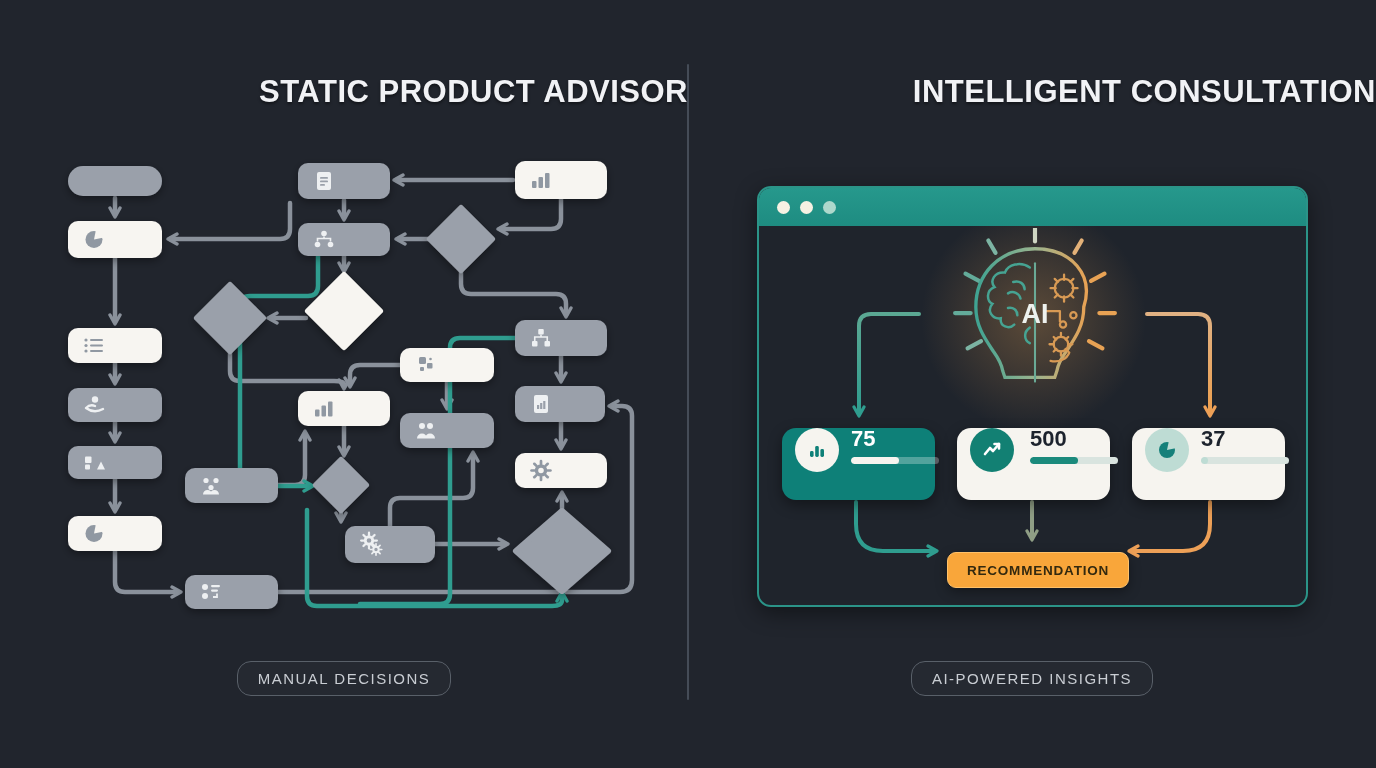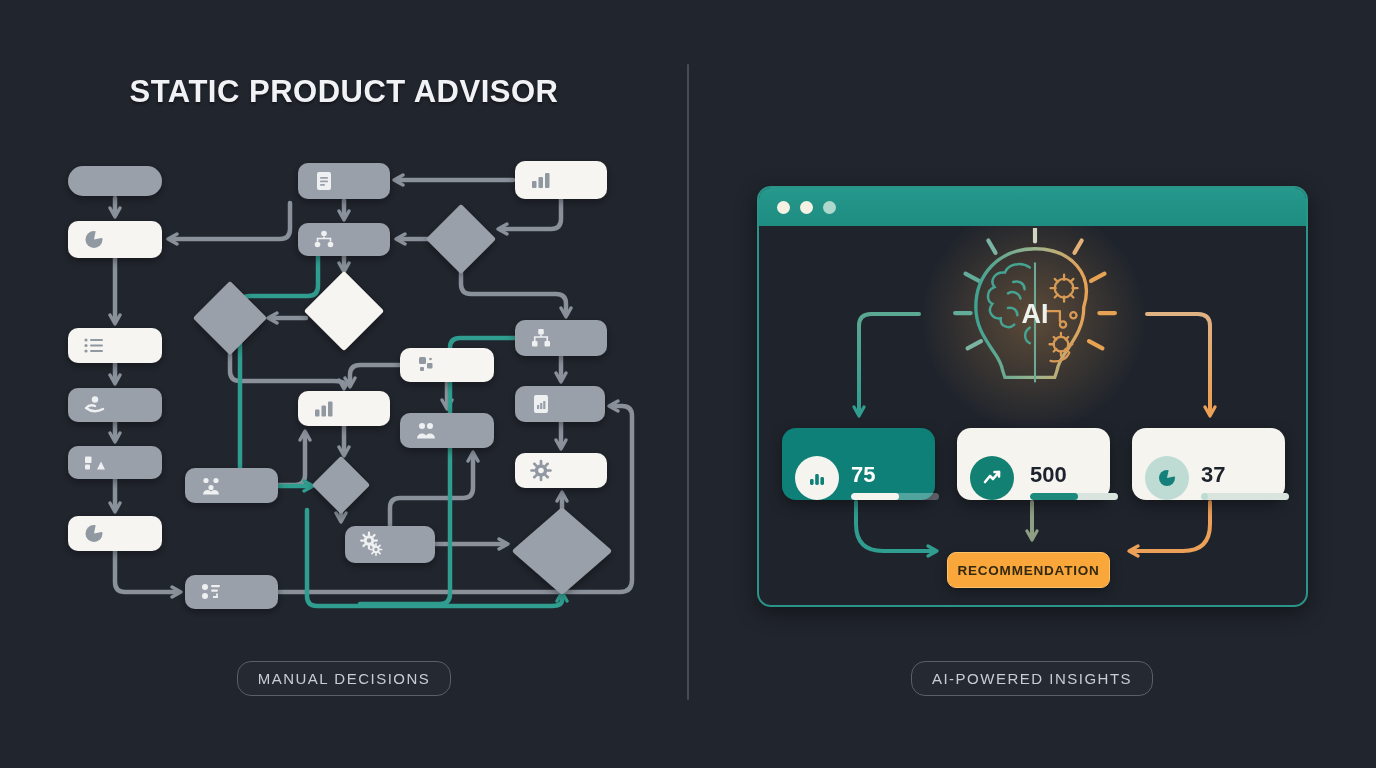--- a/index.html
+++ b/index.html
@@ -6,21 +6,21 @@
   body{
     width:1376px;height:768px;position:relative;overflow:hidden;
     background:#21252d;
     font-family:"Liberation Sans","DejaVu Sans",sans-serif;
   }
   .half{position:absolute;top:0;height:768px;width:688px;}
   .half-left{left:0;}
   .half-right{left:688px;}
   .panel-title{
     position:absolute;top:74px;left:0;width:100%;
-    text-align:center;font-size:31px;font-weight:bold;
+    text-align:right;font-size:31px;font-weight:bold;
     letter-spacing:.5px;color:#f1f2f5;
     text-shadow:0 2px 3px rgba(0,0,0,.45);
   }
   .divider{
     position:absolute;left:687px;top:64px;width:2px;height:636px;
     background:#454c57;border-radius:1px;
   }
   #flowchart{position:absolute;left:60px;top:158px;}
   .caption-row{
     position:absolute;left:0;width:100%;top:661px;
@@ -47,40 +47,40 @@
   .window-dot{width:13px;height:13px;border-radius:50%;}
   .glow{
     position:absolute;left:162px;top:18px;width:225px;height:225px;border-radius:50%;
     background:radial-gradient(closest-side,rgba(234,164,85,.30),rgba(234,164,85,0));
   }
   #bulb{position:absolute;left:187px;top:40px;}
   #window-arrows{position:absolute;left:0;top:0;}
   .metrics-row{position:absolute;left:0;top:0;width:100%;height:100%;pointer-events:none;}
   .metric-card{
     position:absolute;top:240px;width:153px;height:72px;border-radius:14px;
-    display:flex;align-items:flex-end;padding:0 13px;box-sizing:border-box;gap:12px;
+    display:flex;align-items:flex-start;padding:0 13px;box-sizing:border-box;gap:12px;
     box-shadow:0 5px 14px rgba(0,0,0,.4);
   }
   .metric-card.teal{background:#0e8078;}
   .metric-card.white,.metric-card.white-light{background:#f6f4ef;}
   .m-circle{width:44px;height:44px;border-radius:50%;flex:0 0 auto;
     display:flex;align-items:center;justify-content:center;}
   .m-col{display:flex;flex-direction:column;gap:7px;flex:1;}
   .m-value{font-size:22px;font-weight:bold;line-height:1;}
   .metric-card.teal .m-value{color:#ffffff;}
   .metric-card.white .m-value,.metric-card.white-light .m-value{color:#1d232d;}
   .m-track{height:7px;border-radius:4px;width:88px;position:relative;overflow:hidden;}
   .metric-card.teal .m-track{background:rgba(255,255,255,.28);}
   .metric-card.white .m-track,.metric-card.white-light .m-track{background:#d9e4df;}
   .m-fill{position:absolute;left:0;top:0;bottom:0;border-radius:4px;}
   .metric-card.teal .m-fill{background:#f6f4ef;}
   .metric-card.white .m-fill{background:#1b8a7c;}
   .metric-card.white-light .m-fill{background:#bedcd4;}
   .rec-button{
-    position:absolute;left:188px;top:364px;width:163px;height:36px;
+    position:absolute;left:188px;top:364px;width:182px;height:36px;
     background:#f9a63a;border:1.5px solid #ffc169;border-radius:9px;
     display:flex;align-items:center;justify-content:center;
     font-size:13.5px;font-weight:bold;letter-spacing:.8px;color:#33290f;
     box-shadow:0 4px 12px rgba(0,0,0,.35);cursor:pointer;box-sizing:border-box;
   }
 </style>
 </head>
 <body>
 
 <div class="half half-left">
@@ -315,20 +315,21 @@
           <rect x="151" y="431.5" width="7" height="2.2" rx="1.1" fill="#eef0f2"></rect>
           <path d="M153,439 L157,439 L157,435.5" stroke="#eef0f2" stroke-width="1.8" fill="none"></path>
         </g>
       </g>
     </g>
   </svg>
 
 <div class="divider"></div>
 
 <div class="half half-right">
+  <div class="panel-title">INTELLIGENT CONSULTATION</div>
   <div class="caption-row">
     <div class="caption-pill">AI-POWERED INSIGHTS</div>
   </div>
 </div>
 
 <div class="app-window">
   <div class="glow"></div>
 
   <svg id="bulb" width="178" height="192" viewBox="0 0 170 185">
     <defs>

